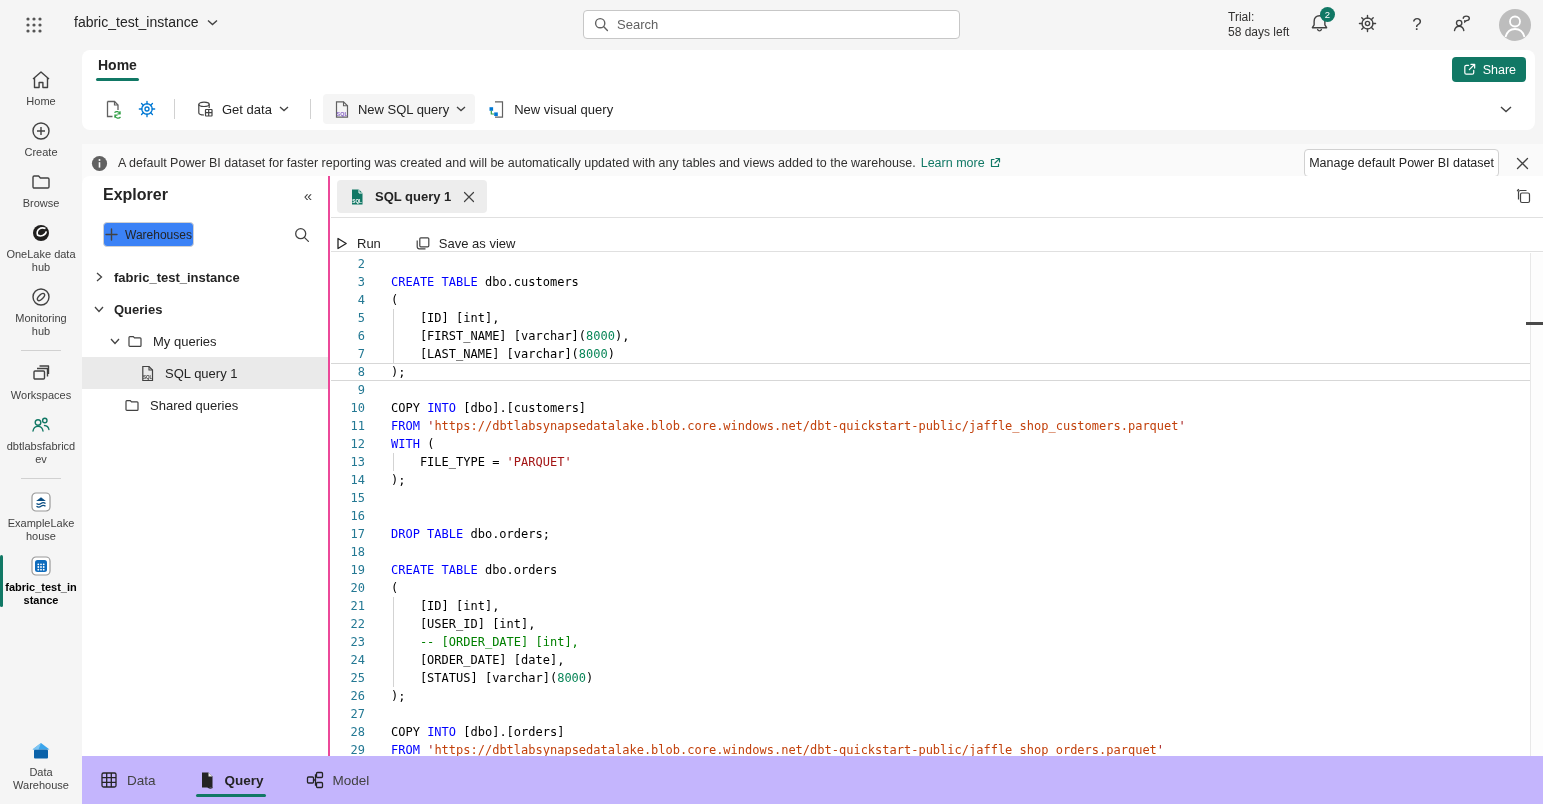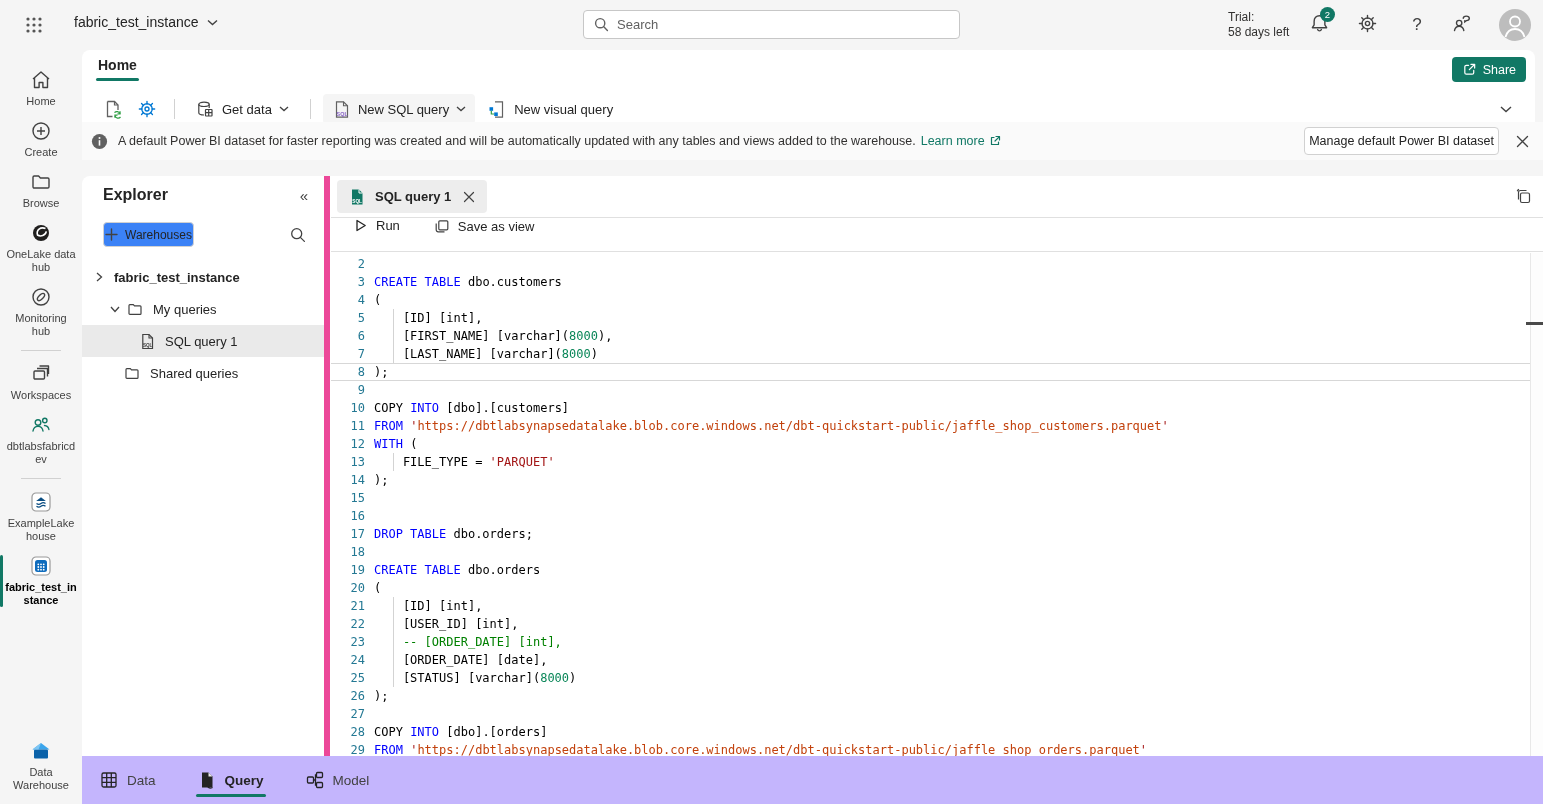--- a/index.html
+++ b/index.html
@@ -30,70 +30,70 @@
   .home-tab .underline { position:absolute; left:-2px; right:-2px; bottom:-2px; height:3px; background:#117865; border-radius:2px; }
   .share-btn { position:absolute; right:9px; top:7px; height:25px; background:#117865; color:#fff; border:none; border-radius:4px; font-size:12.5px; font-family:inherit; display:flex; align-items:center; gap:6px; padding:0 10px; cursor:pointer; }
   .ribbon-toolbar { position:relative; height:42px; display:flex; align-items:center; padding-left:16px; gap:4px; }
   .tool-icon-btn { width:30px; height:28px; display:flex; align-items:center; justify-content:center; border-radius:4px; cursor:pointer; }
   .tool-sep { width:1px; height:20px; background:#d1d1d1; margin:0 8px; }
   .tool-btn { display:flex; align-items:center; gap:7px; font-size:13px; color:#242424; height:30px; padding:0 9px; border-radius:4px; cursor:pointer; }
   .tool-btn.highlight { background:#f5f5f5; }
   .ribbon-collapse { position:absolute; right:18px; top:10px; width:22px; height:22px; display:flex; align-items:center; justify-content:center; cursor:pointer; }
 
   
-  .banner { position:absolute; left:82px; top:122px; width:1461px; height:38px; background:#fafafa; display:flex; align-items:center; padding-left:9px; }
+  .banner { position:absolute; left:82px; top:144px; width:1461px; height:38px; background:#fafafa; display:flex; align-items:center; padding-left:9px; }
   .banner-text { font-size:12.5px; color:#323130; margin-left:10px; }
   .learn-more { font-size:12.5px; color:#117865; margin-left:5px; display:flex; align-items:center; gap:4px; cursor:pointer; }
   .manage-btn { margin-left:auto; height:28px; background:#fff; border:1px solid #d1d1d1; border-radius:4px; font-size:12.5px; font-family:inherit; color:#242424; padding:0 4px; cursor:pointer; }
   .banner-close { width:30px; height:30px; margin:0 6px 0 8px; display:flex; align-items:center; justify-content:center; color:#424242; cursor:pointer; }
 
   
   .rail { position:absolute; left:0; top:50px; width:82px; height:754px; display:flex; flex-direction:column; align-items:center; padding-top:13px; }
   .rail-item { position:relative; width:100%; display:flex; flex-direction:column; align-items:center; gap:4px; padding:6px 0; cursor:pointer; }
   .rail-item .ric { width:22px; height:22px; color:#424242; }
   .rail-item .rlb { font-size:11px; line-height:13px; color:#424242; text-align:center; padding:0 5px; overflow-wrap:anywhere; }
   .rail-item.selected .rlb { font-weight:700; color:#000; }
   .rail-item.selected::before { content:""; position:absolute; left:0; top:6px; bottom:6px; width:3px; background:#117865; border-radius:2px; }
   .rail-div { width:40px; height:1px; background:#d1d1d1; margin:6px 0; }
   .rail-bottom { margin-top:auto; margin-bottom:6px; }
 
   
   .main-card { position:absolute; left:82px; top:176px; width:1461px; height:580px; background:#fff; border-radius:8px 0 0 0; }
 
   
-  .explorer { position:absolute; left:0; top:0; bottom:0; width:248px; border-right:6px solid #ec4899; }
+  .explorer { position:absolute; left:0; top:0; bottom:0; width:248px; border-right:2px solid #ec4899; }
   .exp-header { display:flex; align-items:center; justify-content:space-between; padding:10px 16px 0 21px; }
   .exp-title { font-size:16px; font-weight:700; color:#242424; }
   .exp-collapse { font-size:15px; color:#424242; cursor:pointer; }
   .exp-actions { display:flex; align-items:center; justify-content:space-between; padding:18px 14px 0 21px; }
   .warehouses-btn { height:25px; border:1px solid #d1d1d1; border-radius:4px; background:#3b82f6; font-size:12px; font-family:inherit; color:#242424; display:flex; align-items:center; gap:7px; padding:0 1px; cursor:pointer; }
   .exp-search { width:24px; height:24px; display:flex; align-items:center; justify-content:center; color:#424242; cursor:pointer; }
   .tree { margin-top:14px; }
   .tree-row { height:32px; display:flex; align-items:center; font-size:13px; color:#242424; cursor:pointer; }
   .tree-row.selected { background:#eaeaea; }
   .tree-row .chev { width:12px; height:12px; color:#424242; flex:0 0 auto; }
   .tree-row .tic { width:17px; height:17px; color:#424242; margin-right:9px; flex:0 0 auto; }
   .tree-row .bold { font-weight:700; }
 
   
   .editor { position:absolute; left:249px; right:0; top:0; bottom:0; }
   .tab-row { height:42px; border-bottom:1px solid #e0e0e0; display:flex; align-items:center; padding:0 8px 0 6px; }
   .query-tab { height:33px; background:#ededed; border-radius:4px; display:flex; align-items:center; gap:9px; padding:0 10px 0 11px; font-size:13px; font-weight:700; color:#242424; cursor:pointer; }
   .tab-close { width:17px; height:17px; color:#424242; display:flex; align-items:center; justify-content:center; }
   .pane-copy { margin-left:auto; width:24px; height:24px; color:#424242; display:flex; align-items:center; justify-content:center; cursor:pointer; }
-  .run-row { height:34px; border-bottom:1px solid #e0e0e0; display:flex; align-items:flex-start; padding-left:22px; gap:34px; }
+  .run-row { height:34px; border-bottom:1px solid #e0e0e0; display:flex; align-items:flex-end; padding-left:3px; gap:34px; }
   .run-btn, .save-view-btn { display:flex; align-items:center; gap:8px; font-size:13px; color:#242424; cursor:pointer; }
 
   
   .code-area { position:absolute; left:0; right:0; top:77px; bottom:0; background:#fff; overflow:hidden; font-family:"DejaVu Sans Mono","Liberation Mono",monospace; }
   .code-scroller { position:absolute; left:0; right:13px; top:2px; }
   .code-row { display:flex; height:18px; line-height:18px; font-size:12px; position:relative; }
   .code-row.active { border-top:1px solid #d7d7d7; border-bottom:1px solid #d7d7d7; height:18px; line-height:16px; }
   .ln { width:34px; text-align:right; color:#237893; flex:0 0 auto; padding-right:0; }
-  .code-text { flex:1; white-space:pre; color:#000; padding-left:9px; position:relative; }
+  .code-text { flex:1; white-space:pre; color:#000; padding-left:26px; position:relative; }
   .guide { position:absolute; left:28px; top:0; bottom:0; border-left:1px solid #d3d3d3; }
   .tk-k { color:#0000ff; }
   .tk-p { color:#000000; }
   .tk-n { color:#098658; }
   .tk-c { color:#008000; }
   .tk-s { color:#a31515; }
   .tk-u { color:#c2410c; }
   .scroll-gutter { position:absolute; top:0; right:0; bottom:0; width:13px; border-left:1px solid #e8e8e8; background:#fdfdfd; }
   .scroll-marker { position:absolute; top:69px; right:0; width:17px; height:3px; background:#4a4a4a; z-index:2; }
 
@@ -401,20 +401,26 @@
           </svg>
       </span>
     </div>
     <div class="tree">
       <div class="tree-row" style="padding-left:11px;">
         <svg class="chev" viewBox="0 0 12 12">
             <polyline points="4,2 8.5,6 4,10" fill="none" stroke="#424242" stroke-width="1.3"></polyline>
           </svg>
         <span class="bold" style="margin-left:9px;">fabric_test_instance</span>
       </div>
+      <div class="tree-row" style="padding-left:11px;">
+        <svg class="chev" viewBox="0 0 12 12">
+            <polyline points="2,4 6,8.5 10,4" fill="none" stroke="#424242" stroke-width="1.3"></polyline>
+          </svg>
+        <span class="bold" style="margin-left:9px;">Queries</span>
+      </div>
       <div class="tree-row" style="padding-left:27px;">
         <svg class="chev" viewBox="0 0 12 12">
             <polyline points="2,4 6,8.5 10,4" fill="none" stroke="#424242" stroke-width="1.3"></polyline>
           </svg>
         <svg class="tic" style="margin-left:6px;" viewBox="0 0 17 17">
             <path d="M2 4.6c0-.5.4-.9.9-.9h3.4l1.2 1.2h5.6c.5 0 .9.4.9.9v6.6c0 .5-.4.9-.9.9H2.9c-.5 0-.9-.4-.9-.9Z" fill="none" stroke="#424242" stroke-width="1.2"></path>
           </svg>
         <span>My queries</span>
       </div>
       <div class="tree-row selected" style="padding-left:57px;">

